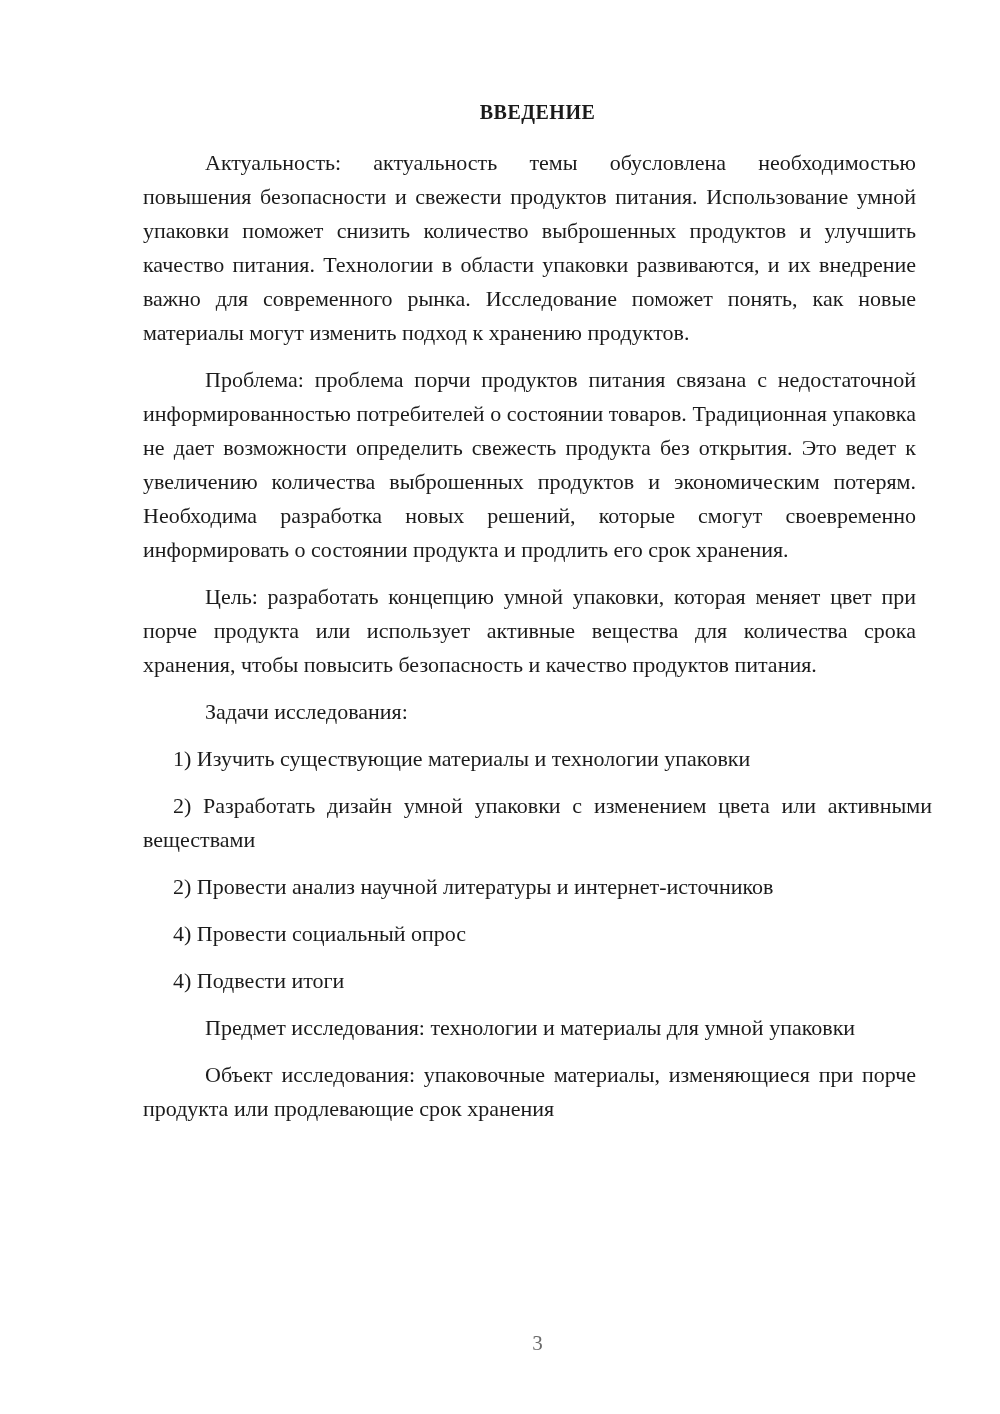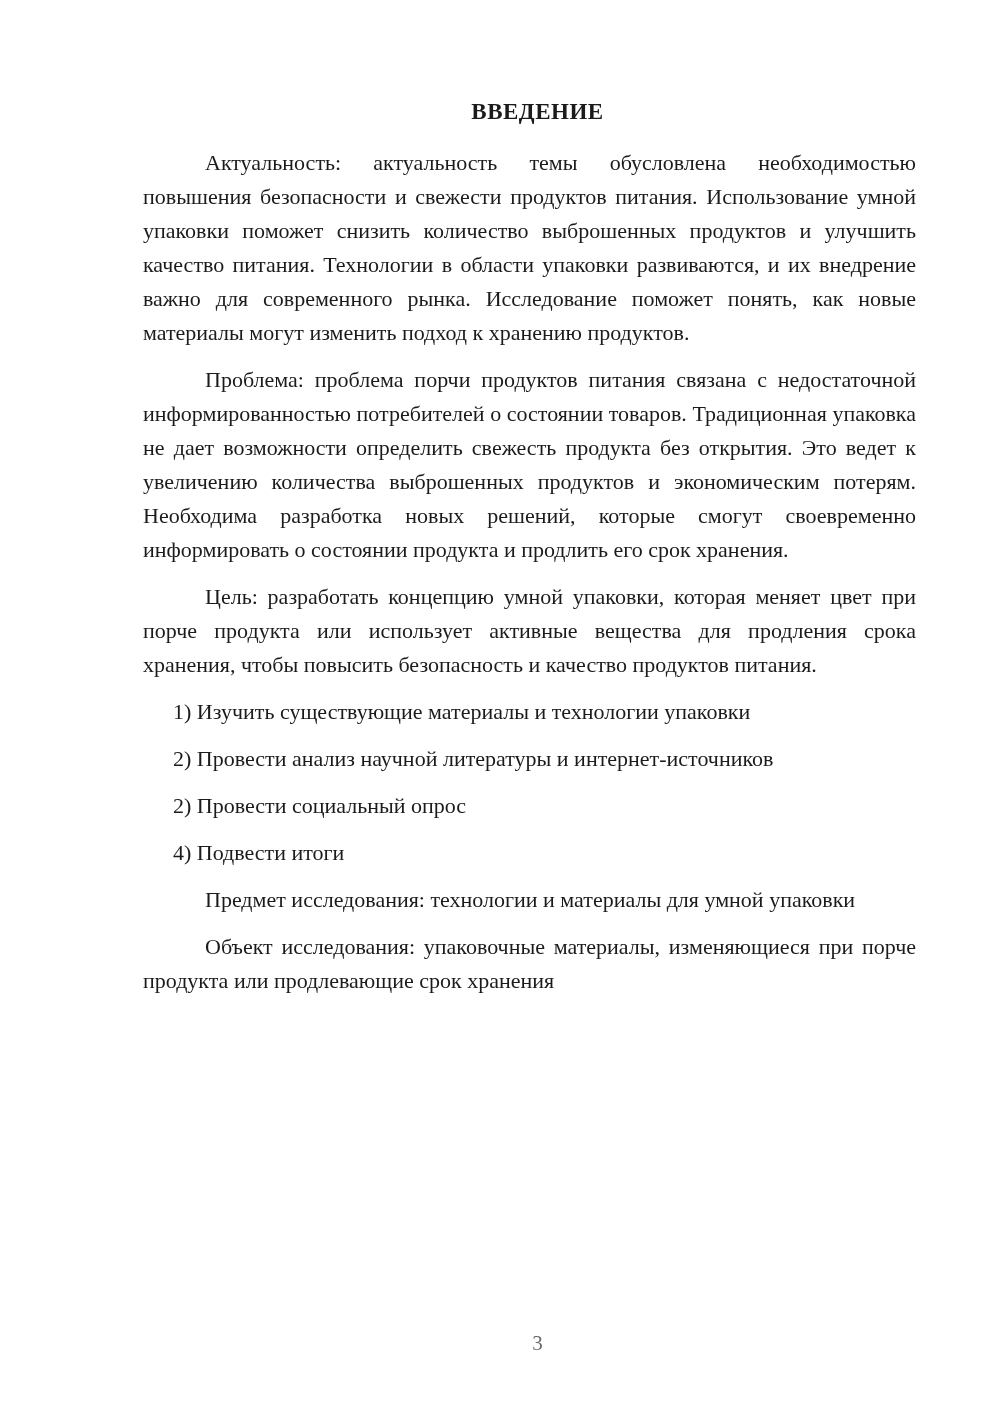--- a/index.html
+++ b/index.html
@@ -19,21 +19,21 @@
     overflow: hidden;
   }
   .content {
     position: absolute;
     top: 95px;
     left: 143px;
     width: 789px;
   }
   .doc-title {
     margin: 0 0 17px 0;
-    font-size: 23px;
+    font-size: 20px;
     font-weight: bold;
     text-align: center;
     letter-spacing: 0.5px;
   }
   .para {
     margin: 0 16px 13px 0;
     text-align: justify;
     text-indent: 62px;
   }
   .task-item {
@@ -56,29 +56,31 @@
 
 <div class="page">
   <div class="content">
 
     <h1 class="doc-title">ВВЕДЕНИЕ</h1>
 
     <p class="para">Актуальность: актуальность темы обусловлена необходимостью повышения безопасности и свежести продуктов питания. Использование умной упаковки поможет снизить количество выброшенных продуктов и улучшить качество питания. Технологии в области упаковки развиваются, и их внедрение важно для современного рынка. Исследование поможет понять, как новые материалы могут изменить подход к хранению продуктов.</p>
 
     <p class="para">Проблема: проблема порчи продуктов питания связана с недостаточной информированностью потребителей о состоянии товаров. Традиционная упаковка не дает возможности определить свежесть продукта без открытия. Это ведет к увеличению количества выброшенных продуктов и экономическим потерям. Необходима разработка новых решений, которые смогут своевременно информировать о состоянии продукта и продлить его срок хранения.</p>
 
-    <p class="para">Цель: разработать концепцию умной упаковки, которая меняет цвет при порче продукта или использует активные вещества для продления срока хранения, чтобы повысить безопасность и качество продуктов питания.</p>
+    <p class="para">Цель: разработать концепцию умной упаковки, которая меняет цвет при порче продукта или использует активные вещества для количества срока хранения, чтобы повысить безопасность и качество продуктов питания.</p>
 
+    <p class="para">Задачи исследования:</p>
 
     <p class="task-item">1) Изучить существующие материалы и технологии упаковки</p>
 
+    <p class="task-item">2) Разработать дизайн умной упаковки с изменением цвета или активными веществами</p>
 
     <p class="task-item">2) Провести анализ научной литературы и интернет-источников</p>
 
-    <p class="task-item">2) Провести социальный опрос</p>
+    <p class="task-item">4) Провести социальный опрос</p>
 
     <p class="task-item">4) Подвести итоги</p>
 
     <p class="para">Предмет исследования: технологии и материалы для умной упаковки</p>
 
     <p class="para">Объект исследования: упаковочные материалы, изменяющиеся при порче продукта или продлевающие срок хранения</p>
 
   </div>
 
   <div class="page-number">3</div>

